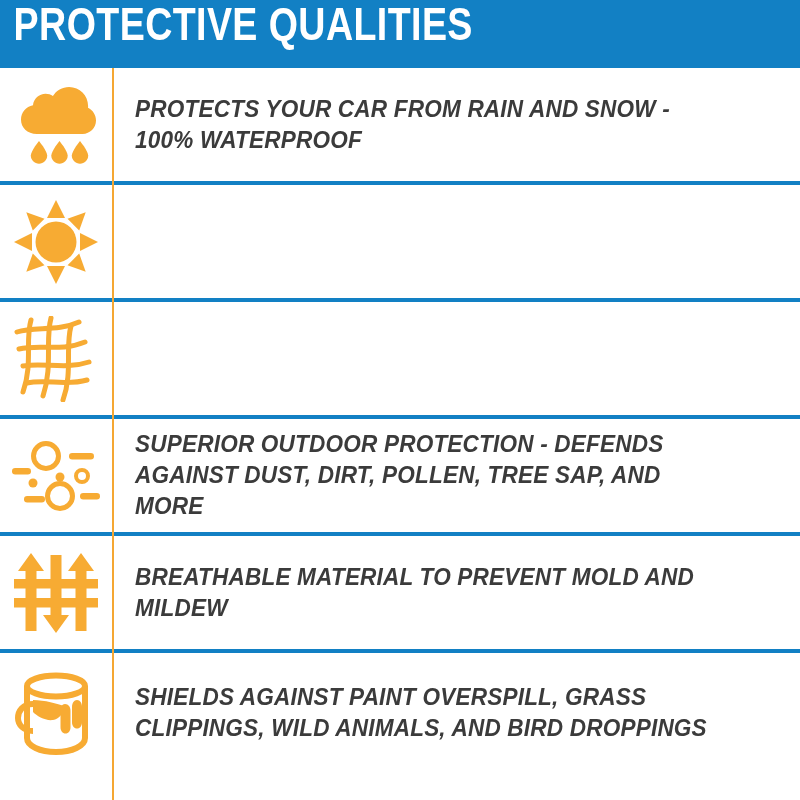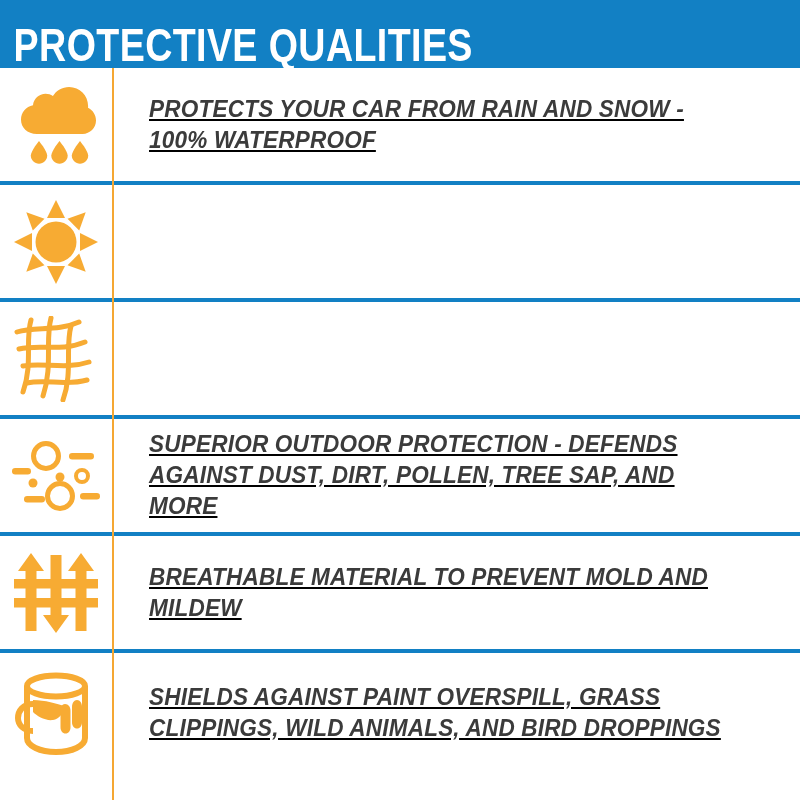--- a/index.html
+++ b/index.html
@@ -20,21 +20,21 @@
     background: #ffffff;
     box-sizing: border-box;
   }
 
   
   .header-band {
     position: relative;
     height: 68px;
     background: #1280c4;
     display: flex;
-    align-items: flex-end;
+    align-items: flex-start;
     overflow: hidden;
   }
   .header-title {
     color: #ffffff;
     font-family: "Liberation Sans Narrow", "Liberation Sans", sans-serif;
     font-weight: bold;
     font-size: 47px;
     letter-spacing: 0.5px;
     line-height: 1;
     padding-left: 17px;
@@ -79,24 +79,23 @@
     display: flex;
     align-items: center;
     justify-content: center;
     box-sizing: border-box;
   }
   .icon-cell svg {
     display: block;
   }
   .text-cell {
     flex: 1;
-    padding-left: 37px;
+    padding-left: 23px;
     padding-right: 22px;
     box-sizing: border-box;
-    text-decoration: underline;
   }
   .row-text {
     font-family: "Liberation Sans Narrow", "Liberation Sans", sans-serif;
     font-weight: bold;
     font-style: italic;
     font-size: 23.5px;
     line-height: 31px;
     color: #3b3b3b;
     letter-spacing: 0.2px;
     margin: 0;

